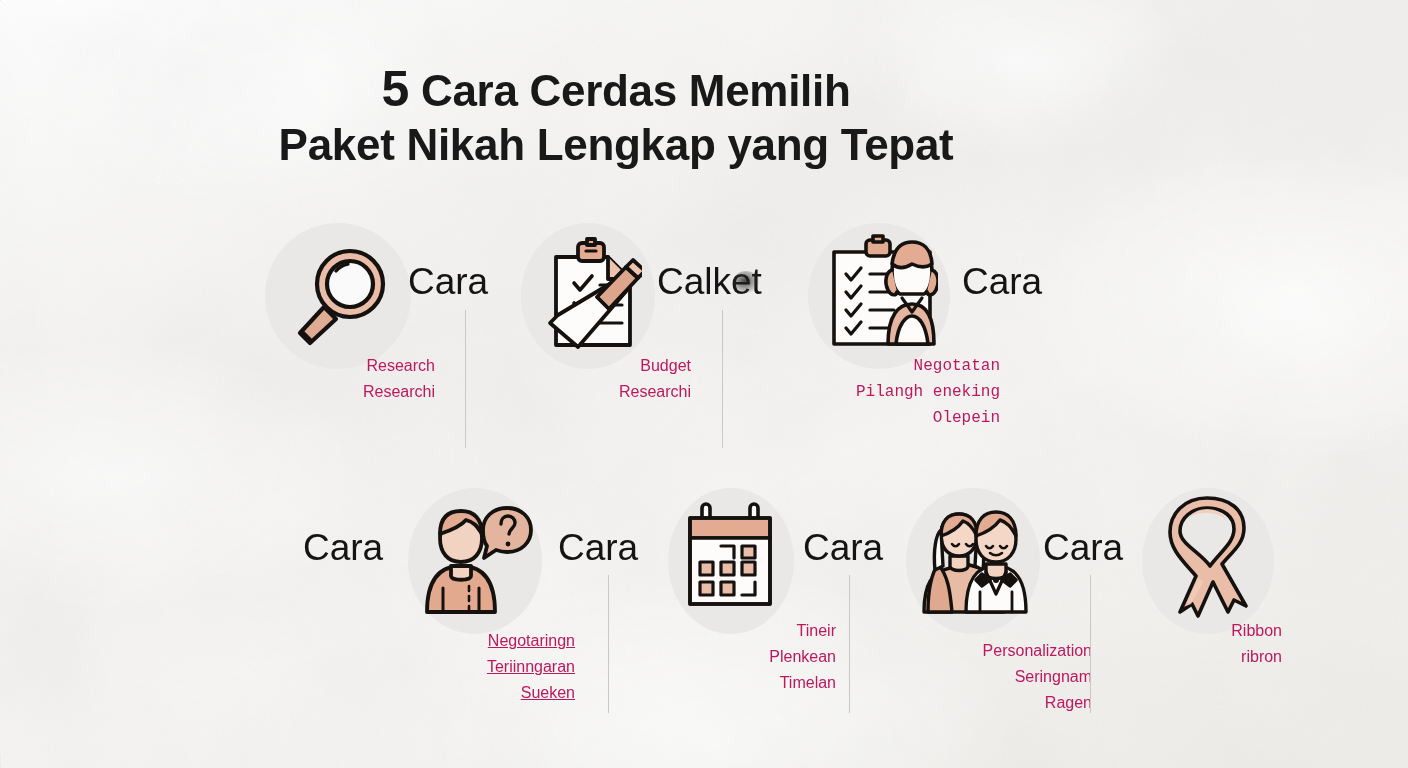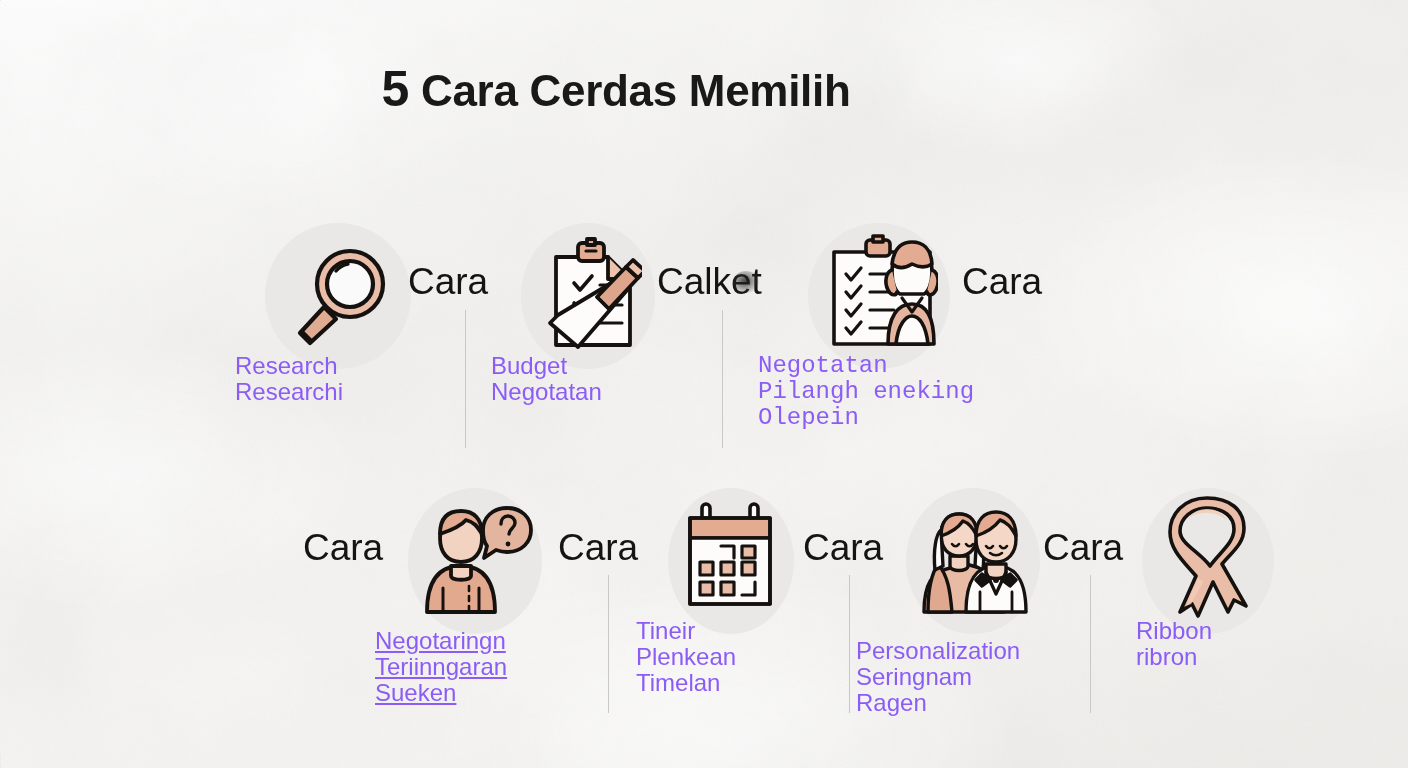--- a/index.html
+++ b/index.html
@@ -52,22 +52,22 @@
     background:#e9e8e6;
   }
   .icon-wrap{ position:absolute; display:block; }
   .cara{
     position:absolute;
     font-weight:normal; font-size:37px; line-height:37px;
     color:#141414; white-space:nowrap;
   }
   .caption{
     position:absolute;
-    font-size:24px; line-height:26px;
-    color:#8b5cf6; text-align:left; white-space:pre;
+    font-size:16px; line-height:26px;
+    color:#be185d; text-align:right; white-space:pre;
   }
   .divider{
     position:absolute; width:1px;
     background:#c9c8c6;
   }
   .smudge{
     position:absolute;
     width:26px; height:22px;
     border-radius:50%;
     background:radial-gradient(ellipse at 45% 45%, rgba(30,30,30,.78), rgba(60,60,60,.25) 58%, rgba(90,90,90,0) 78%);
@@ -96,20 +96,21 @@
     </filter>
   </defs>
   <rect width="1408" height="768" filter="url(#creasef)" opacity="0.55"></rect>
   <rect width="1408" height="768" filter="url(#grainf)"></rect>
 </svg>
 
 <div class="stage">
 
   <h1 id="headline">
     <span class="num">5</span><span> Cara Cerdas Memilih</span><br>
+    <span>Paket Nikah Lengkap yang Tepat</span>
   </h1>
 
   <div class="item">
     <div class="bubble" style="left:265px; top:223px; width:146px; height:146px;"></div>
     <div class="icon-wrap" style="left:288px; top:243px;">
       <svg width="102" height="106" viewBox="0 0 102 106">
         <g fill="none" stroke="#14110f" stroke-width="4.2" stroke-linecap="round" stroke-linejoin="round">
           <path d="M22 100 L12 90 L36 64 L48 76 Z" fill="#e0ab93"></path>
           <path d="M24 98 L14 88" stroke-width="3"></path>
           <circle cx="62" cy="41" r="33" fill="#e9bda7"></circle>
@@ -142,21 +143,21 @@
           <path d="M16 80 L8 88 L36 112 L86 54 L76 44 Z" fill="#fdfcfb"></path>
           <path d="M55 62 L84 32 l12 11 L67 74 Z" fill="#dda68c"></path>
           <path d="M84 32 l7 -7 l12 11 l-7 7 Z" fill="#eec3ae"></path>
           <path d="M55 62 l12 12" stroke-width="3"></path>
         </g>
       </svg>
     </div>
     <div class="cara" style="left:657px; top:263px;">Calket</div>
     <span class="smudge" style="left:733px; top:271px;"></span>
     <div class="caption" style="left:491px; top:353px; width:200px;">Budget
-Negotatan</div>
+Researchi</div>
   </div>
   <div class="divider" style="left:722px; top:310px; height:138px;"></div>
 
   <div class="item">
     <div class="bubble" style="left:808px; top:223px; width:142px; height:146px;"></div>
     <div class="icon-wrap" style="left:826px; top:232px;">
       <svg width="112" height="122" viewBox="0 0 112 122">
         <g fill="none" stroke="#14110f" stroke-width="3.6" stroke-linecap="round" stroke-linejoin="round">
           <rect x="8" y="20" width="96" height="92" fill="#fdfcfb"></rect>
           <rect x="40" y="8" width="24" height="16" rx="4" fill="#e2ab92"></rect>

